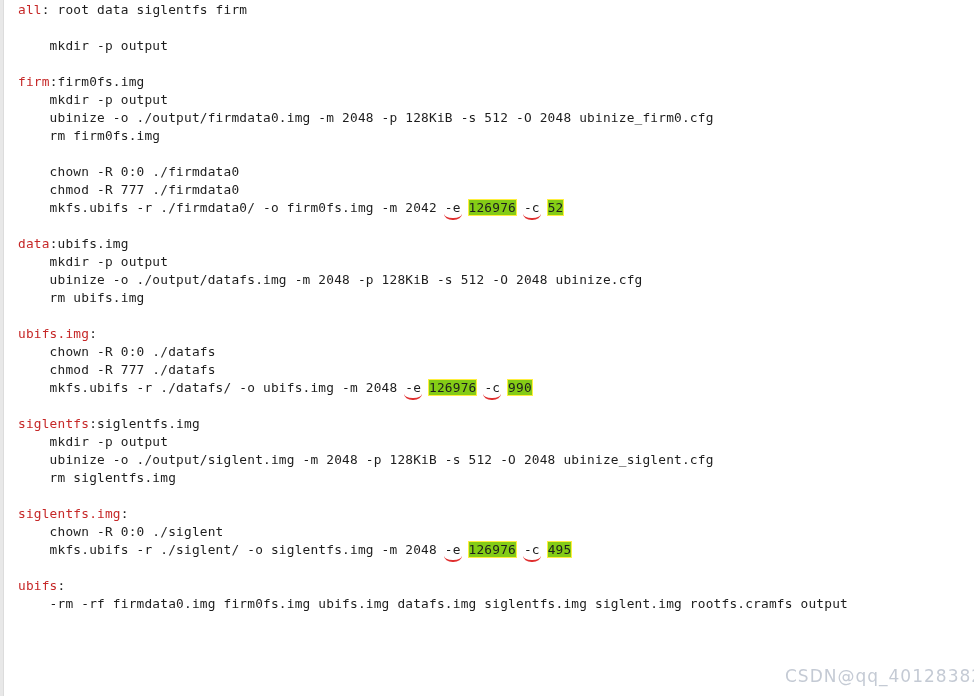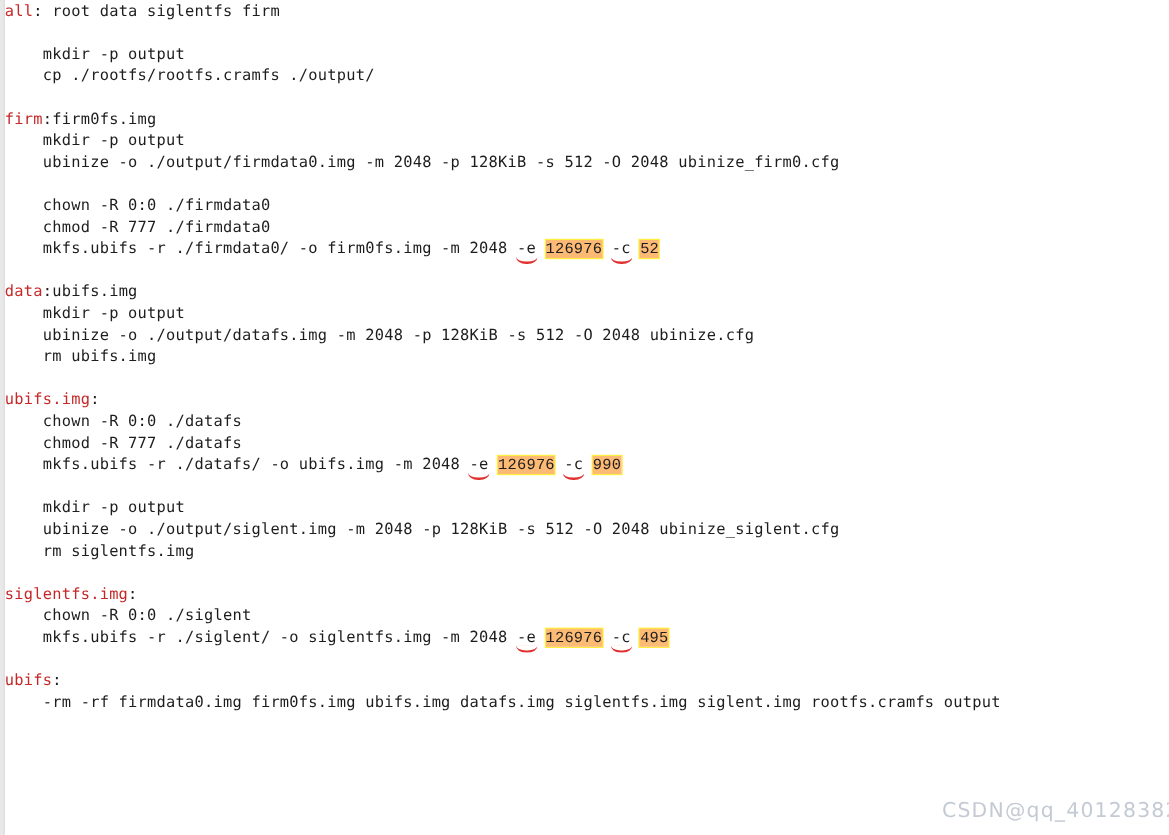--- a/index.html
+++ b/index.html
@@ -27,20 +27,21 @@
   }
 
   #code-area {
     position: absolute;
     left: 4px;
     top: 0;
     width: 795px;
     height: 696px;
     padding-top: 1px;
     box-sizing: border-box;
+    padding-left: 14px;
   }
 
   .code-line {
     height: 18px;
     line-height: 18px;
     font-size: 12.8px;
     white-space: pre;
     color: #222222;
     letter-spacing: 0.2px;
   }
@@ -48,24 +49,23 @@
     height: 18px;
   }
 
   .tok-target {
     color: #c62828;
   }
   .tok-plain {
     color: #1d1d1d;
   }
   .tok-hl {
-    background: #fdba74;
+    background: #84cc16;
     color: #1d1d1d;
     box-shadow: 0 0 0 1px #ffef3f;
-    font-family: Liberation Mono, monospace;
   }
 
   
   .tok-underline {
     position: relative;
     display: inline-block;
   }
   .tok-underline::after {
     content: "";
     position: absolute;
@@ -92,40 +92,41 @@
 </style>
 </head>
 <body>
 
 <div id="gutter-strip"></div>
 
 <div id="code-area">
     <div class="code-line"><span class="tok-target">all</span><span class="tok-plain">: root data siglentfs firm</span></div>
     <div class="code-line blank">&nbsp;</div>
     <div class="code-line"><span class="tok-plain">    mkdir -p output</span></div>
-    <div class="code-line"><span class="tok-plain">    cp ./rootfs/rootfs.cramfs ./output/</span></div>
     <div class="code-line blank">&nbsp;</div>
     <div class="code-line"><span class="tok-target">firm</span><span class="tok-plain">:firm0fs.img</span></div>
     <div class="code-line"><span class="tok-plain">    mkdir -p output</span></div>
     <div class="code-line"><span class="tok-plain">    ubinize -o ./output/firmdata0.img -m 2048 -p 128KiB -s 512 -O 2048 ubinize_firm0.cfg</span></div>
+    <div class="code-line"><span class="tok-plain">    rm firm0fs.img</span></div>
     <div class="code-line blank">&nbsp;</div>
     <div class="code-line"><span class="tok-plain">    chown -R 0:0 ./firmdata0</span></div>
     <div class="code-line"><span class="tok-plain">    chmod -R 777 ./firmdata0</span></div>
-    <div class="code-line"><span class="tok-plain">    mkfs.ubifs -r ./firmdata0/ -o firm0fs.img -m 2048 </span><span class="tok-underline tok-plain">-e</span><span class="tok-plain"> </span><span class="tok-hl">126976</span><span class="tok-plain"> </span><span class="tok-underline tok-plain">-c</span><span class="tok-plain"> </span><span class="tok-hl">52</span></div>
+    <div class="code-line"><span class="tok-plain">    mkfs.ubifs -r ./firmdata0/ -o firm0fs.img -m 2042 </span><span class="tok-underline tok-plain">-e</span><span class="tok-plain"> </span><span class="tok-hl">126976</span><span class="tok-plain"> </span><span class="tok-underline tok-plain">-c</span><span class="tok-plain"> </span><span class="tok-hl">52</span></div>
     <div class="code-line blank">&nbsp;</div>
     <div class="code-line"><span class="tok-target">data</span><span class="tok-plain">:ubifs.img</span></div>
     <div class="code-line"><span class="tok-plain">    mkdir -p output</span></div>
     <div class="code-line"><span class="tok-plain">    ubinize -o ./output/datafs.img -m 2048 -p 128KiB -s 512 -O 2048 ubinize.cfg</span></div>
     <div class="code-line"><span class="tok-plain">    rm ubifs.img</span></div>
     <div class="code-line blank">&nbsp;</div>
     <div class="code-line"><span class="tok-target">ubifs.img</span><span class="tok-plain">:</span></div>
     <div class="code-line"><span class="tok-plain">    chown -R 0:0 ./datafs</span></div>
     <div class="code-line"><span class="tok-plain">    chmod -R 777 ./datafs</span></div>
     <div class="code-line"><span class="tok-plain">    mkfs.ubifs -r ./datafs/ -o ubifs.img -m 2048 </span><span class="tok-underline tok-plain">-e</span><span class="tok-plain"> </span><span class="tok-hl">126976</span><span class="tok-plain"> </span><span class="tok-underline tok-plain">-c</span><span class="tok-plain"> </span><span class="tok-hl">990</span></div>
     <div class="code-line blank">&nbsp;</div>
+    <div class="code-line"><span class="tok-target">siglentfs</span><span class="tok-plain">:siglentfs.img</span></div>
     <div class="code-line"><span class="tok-plain">    mkdir -p output</span></div>
     <div class="code-line"><span class="tok-plain">    ubinize -o ./output/siglent.img -m 2048 -p 128KiB -s 512 -O 2048 ubinize_siglent.cfg</span></div>
     <div class="code-line"><span class="tok-plain">    rm siglentfs.img</span></div>
     <div class="code-line blank">&nbsp;</div>
     <div class="code-line"><span class="tok-target">siglentfs.img</span><span class="tok-plain">:</span></div>
     <div class="code-line"><span class="tok-plain">    chown -R 0:0 ./siglent</span></div>
     <div class="code-line"><span class="tok-plain">    mkfs.ubifs -r ./siglent/ -o siglentfs.img -m 2048 </span><span class="tok-underline tok-plain">-e</span><span class="tok-plain"> </span><span class="tok-hl">126976</span><span class="tok-plain"> </span><span class="tok-underline tok-plain">-c</span><span class="tok-plain"> </span><span class="tok-hl">495</span></div>
     <div class="code-line blank">&nbsp;</div>
     <div class="code-line"><span class="tok-target">ubifs</span><span class="tok-plain">:</span></div>
     <div class="code-line"><span class="tok-plain">    -rm -rf firmdata0.img firm0fs.img ubifs.img datafs.img siglentfs.img siglent.img rootfs.cramfs output</span></div>

